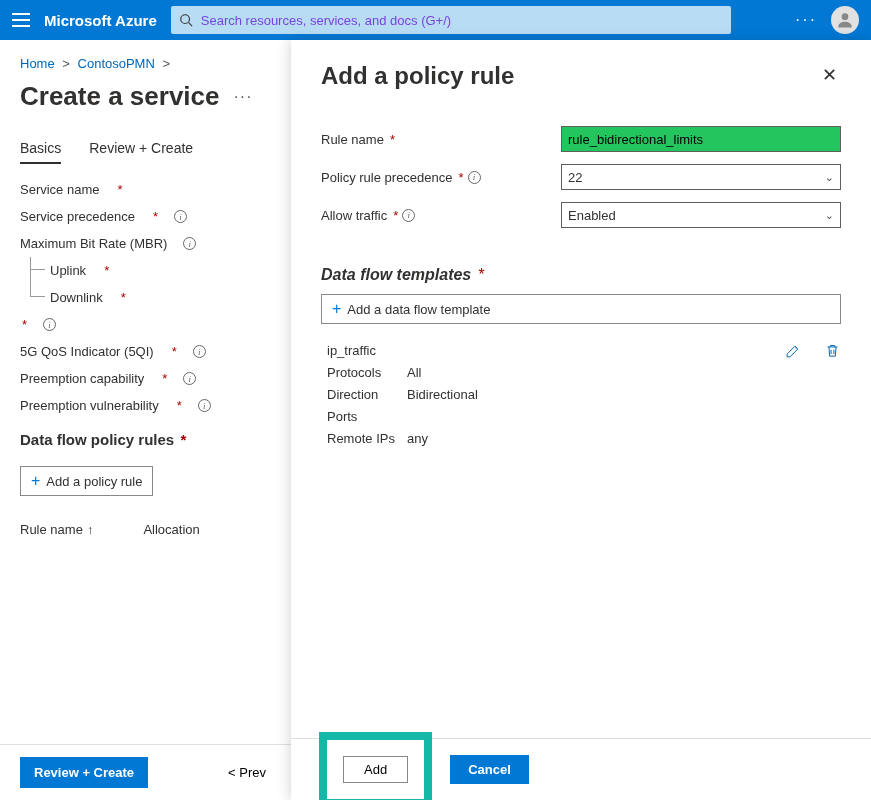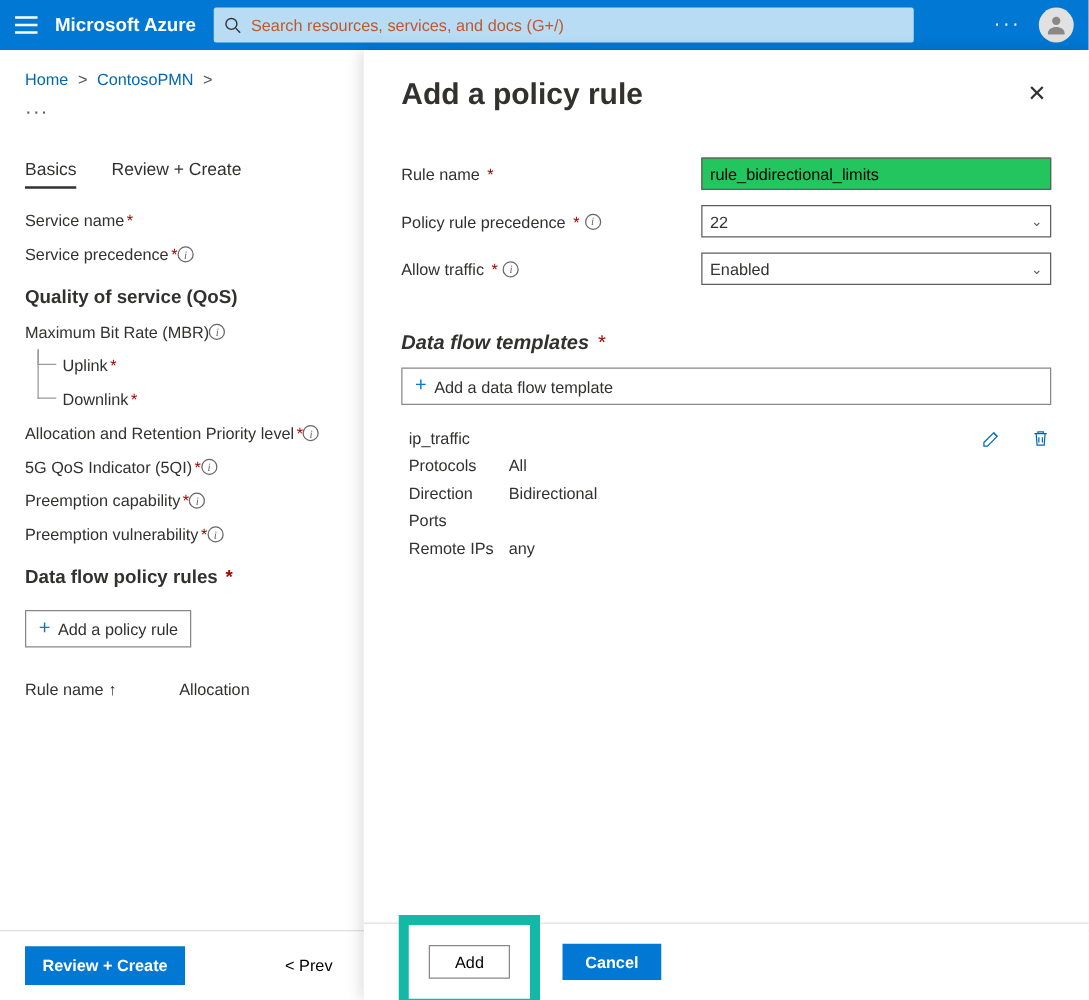--- a/index.html
+++ b/index.html
@@ -5,42 +5,42 @@
 * { box-sizing: border-box; margin: 0; padding: 0; font-family: "Segoe UI", Arial, sans-serif; }
 body { width: 871px; height: 800px; background: #fff; overflow: hidden; position: relative; font-size: 13px; color: #323130; }
 
 
 .topbar { height: 40px; background: #0078d4; display: flex; align-items: center; padding: 16px 12px; gap: 14px; color: #fff; }
 .hamburger { width: 18px; height: 14px; display: flex; flex-direction: column; justify-content: space-between; cursor: pointer; }
 .hamburger span { display: block; height: 2px; background: #fff; }
 .brand { font-weight: 600; font-size: 15px; }
 .searchbox { flex: 0 0 560px; height: 28px; background: #b8dcf4; border-radius: 2px; display: flex; align-items: center; padding: 0 8px; color: #1b3a57; }
 .searchbox svg { flex: 0 0 14px; margin-right: 8px; }
-.searchbox span { font-size: 13px; color: #c2410c; opacity: .85; }
+.searchbox span { font-size: 13px; color: #6d28d9; opacity: .85; }
 .topbar-spacer { flex: 1; }
 .dots { font-size: 16px; letter-spacing: 2px; cursor: pointer; }
 .avatar { width: 28px; height: 28px; border-radius: 50%; background: #e1e1e1; display: flex; align-items: center; justify-content: center; }
 .avatar svg { width: 20px; height: 20px; fill: #888; }
 
 
 .page { position: absolute; top: 40px; left: 0; right: 0; bottom: 0; padding: 16px 20px; }
 .breadcrumb { font-size: 13px; color: #0067b8; margin-bottom: 10px; }
 .breadcrumb span.sep { color: #555; margin: 0 4px; }
 .breadcrumb a { color: #0067b8; text-decoration: none; cursor: pointer; }
 .pagetitle-row { display: flex; align-items: center; gap: 14px; }
 .pagetitle { font-size: 26px; font-weight: 600; }
 .title-dots { color: #555; font-size: 16px; letter-spacing: 1px; cursor: pointer; }
 
 .tabs { display: flex; gap: 28px; margin-top: 28px; border-bottom: none; }
 .tab { font-size: 14px; padding-bottom: 6px; color: #323130; cursor: pointer; }
 .tab.active { border-bottom: 2px solid #323130; font-weight: 400; }
 
 .form-area { margin-top: 18px; max-width: 270px; }
 .field-row { display: flex; align-items: center; justify-content: space-between; margin-bottom: 12px; font-size: 13px; }
-.field-row label { display: flex; align-items: center; gap: 0; }
+.field-row label { display: flex; align-items: center; gap: 16px; }
 .req { color: #a80000; margin-left: 2px; }
 .info-icon { width: 13px; height: 13px; border: 1px solid #666; border-radius: 50%; display: inline-flex; align-items: center; justify-content: center; font-size: 9px; color: #666; font-style: italic; font-family: Georgia, serif; cursor: help; }
 .section-h { font-weight: 600; font-size: 15px; margin-top: 18px; margin-bottom: 12px; }
 .sub-indent { margin-left: 30px; position: relative; }
 .sub-indent::before { content: ""; position: absolute; left: -20px; top: -6px; width: 14px; height: 12px; border-left: 1px solid #999; border-bottom: 1px solid #999; }
 .sub-indent.second::before { top: -32px; height: 38px; }
 
 .add-box { display: inline-flex; align-items: center; gap: 6px; border: 1px solid #8a8886; padding: 6px 10px; font-size: 13px; cursor: pointer; margin-top: 6px; }
 .plus { color: #0078d4; font-size: 16px; font-weight: 400; line-height: 1; }
 
@@ -109,20 +109,21 @@
 </div>
 
 <div class="page">
   <div class="breadcrumb">
     <a>Home</a>
     <span class="sep">&gt;</span>
     <a>ContosoPMN</a>
     <span class="sep">&gt;</span>
   </div>
   <div class="pagetitle-row">
+    <div class="pagetitle">Create a service</div>
     <div class="title-dots">···</div>
   </div>
 
   <div class="tabs">
     <div class="tab active">Basics</div>
     <div class="tab">Review + Create</div>
   </div>
 
   <div class="form-area">
     <div class="field-row">
@@ -132,21 +133,20 @@
         </label>
       </div>
     <div class="field-row">
         <label>
           <span>Service precedence</span>
           <span class="req">*</span>
           <span class="info-icon">i</span>
         </label>
       </div>
 
-    <div class="section-h">Quality of service (QoS)</div>
 
     <div class="field-row">
         <label>
           <span>Maximum Bit Rate (MBR)</span>
           <span class="info-icon">i</span>
         </label>
       </div>
     <div class="field-row sub-indent">
         <label>
           <span>Uplink</span>
@@ -155,21 +155,20 @@
       </div>
     <div class="field-row sub-indent second">
         <label>
           <span>Downlink</span>
           <span class="req">*</span>
         </label>
       </div>
 
     <div class="field-row">
         <label>
-          <span>Allocation and Retention Priority level</span>
           <span class="req">*</span>
           <span class="info-icon">i</span>
         </label>
       </div>
     <div class="field-row">
         <label>
           <span>5G QoS Indicator (5QI)</span>
           <span class="req">*</span>
           <span class="info-icon">i</span>
         </label>

